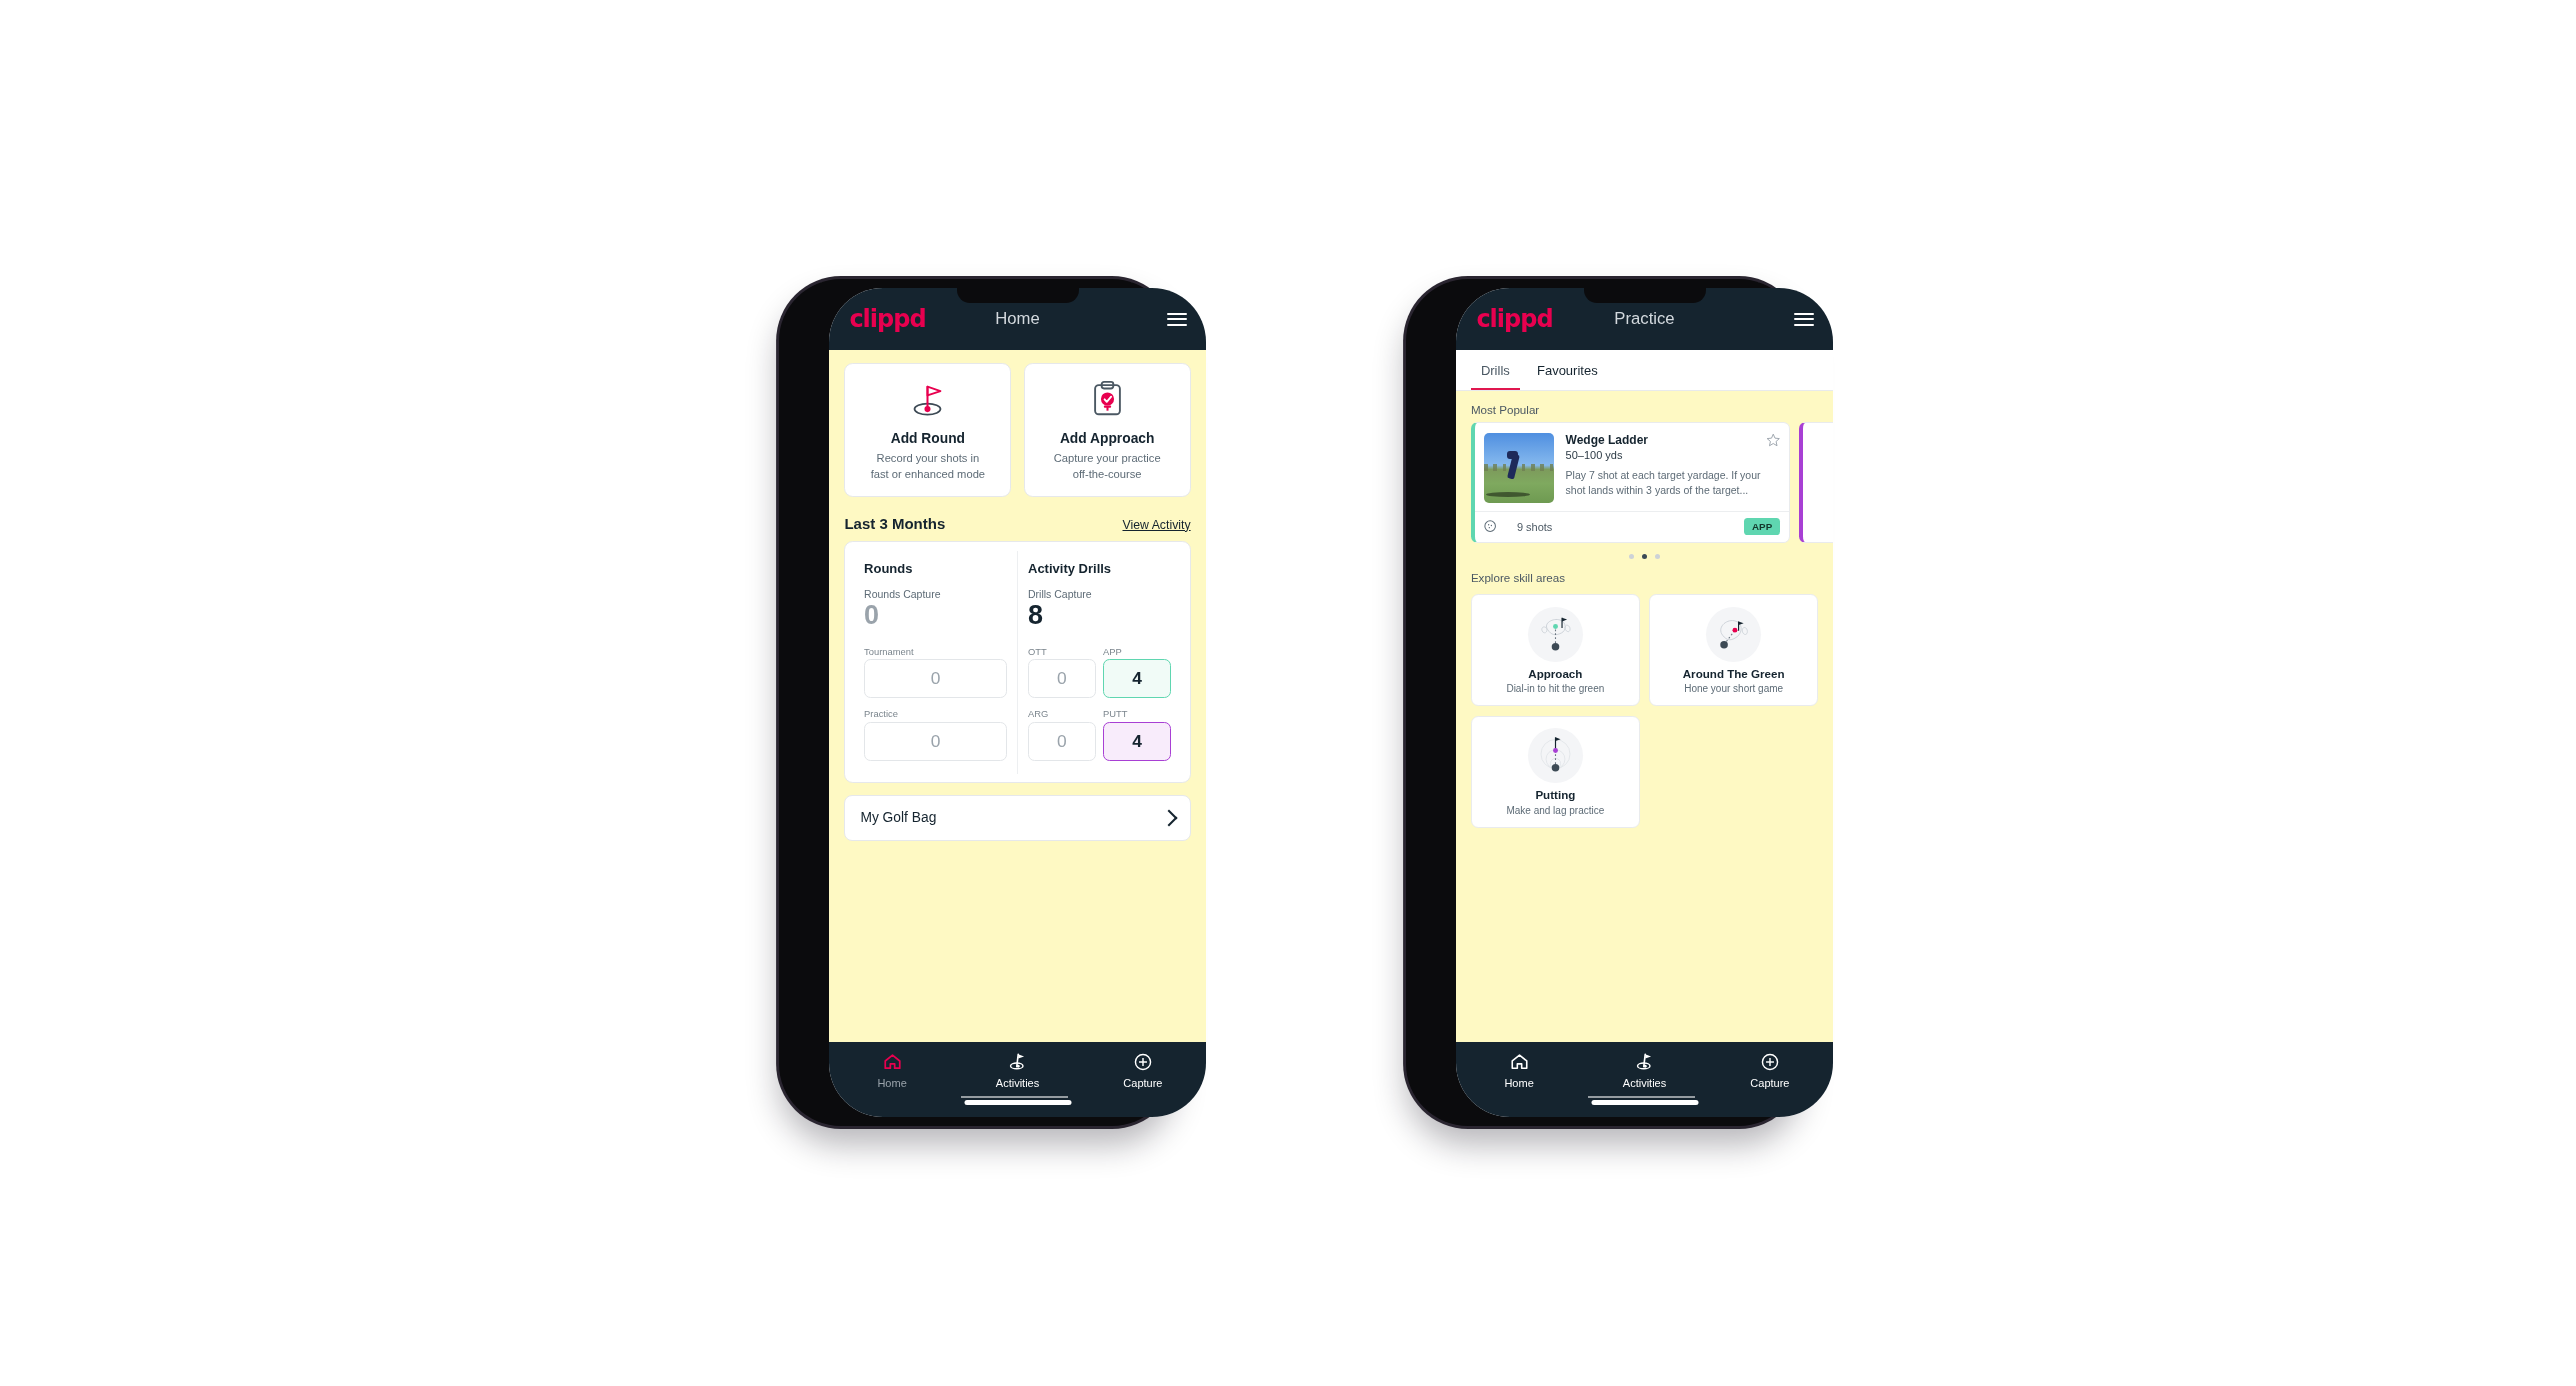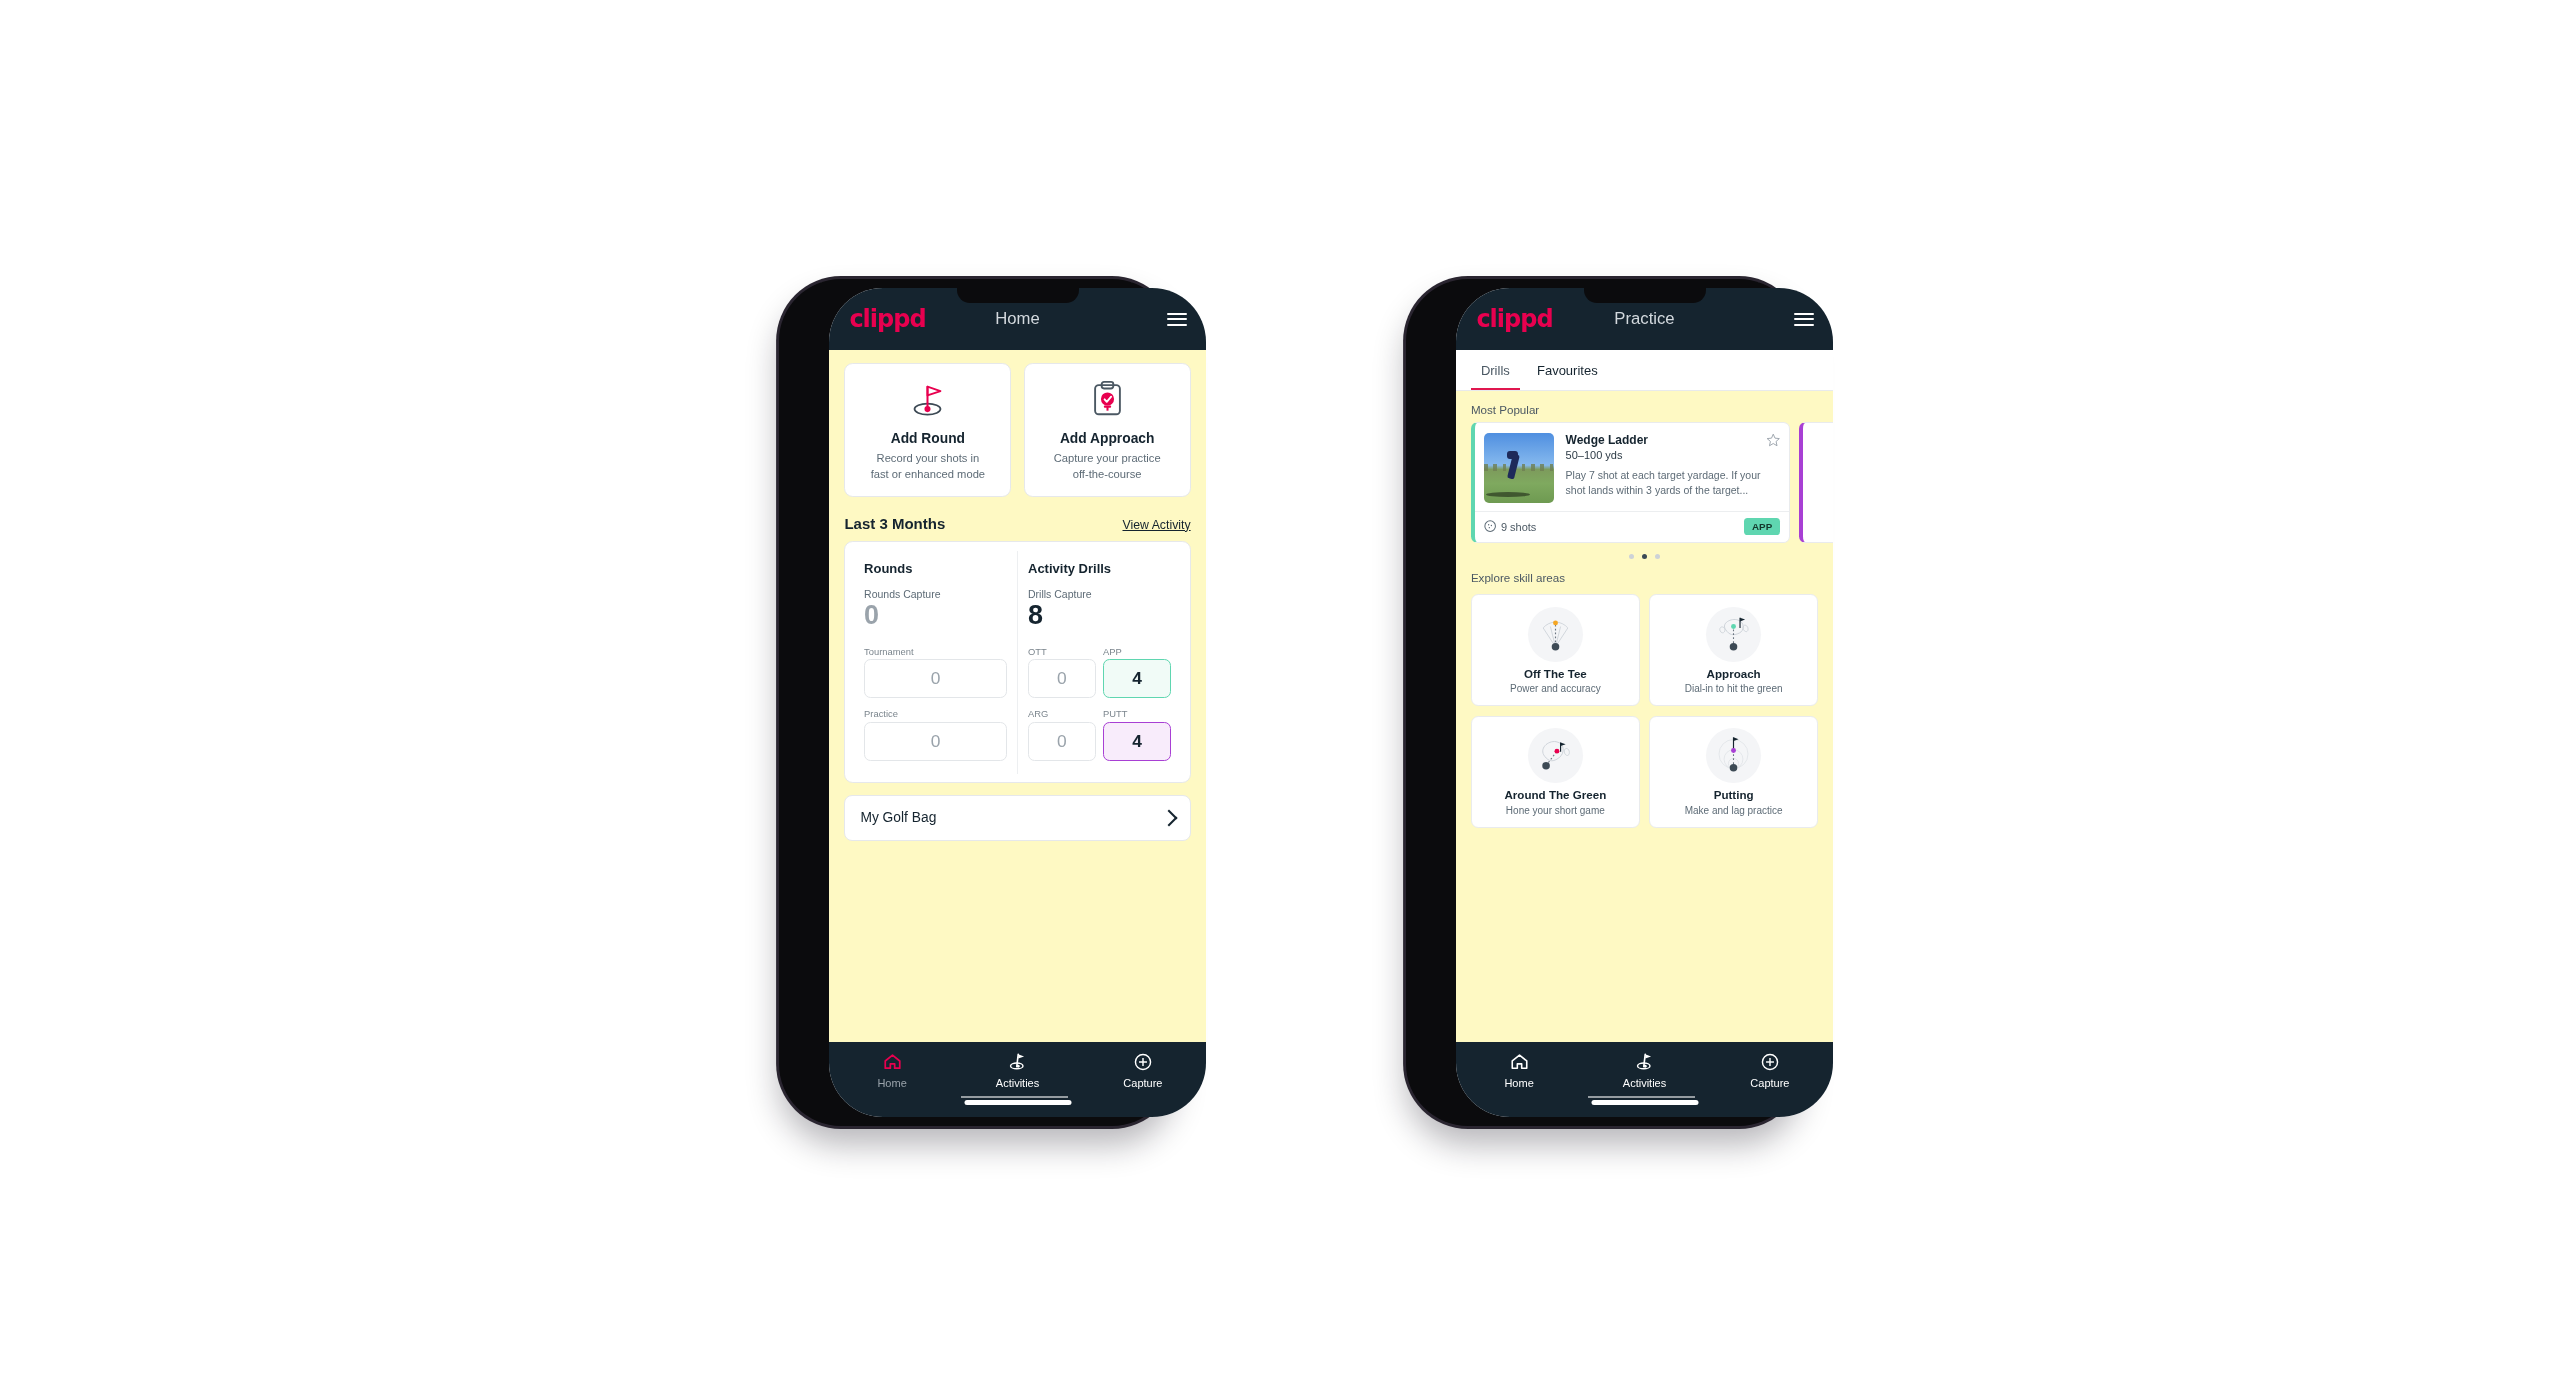--- a/index.html
+++ b/index.html
@@ -157,21 +157,21 @@
   .drill-thumb .shadow{position:absolute;left:4%;bottom:8%;width:62%;height:5px;background:rgba(0,0,0,.45);border-radius:50%;}
   .drill-info{flex:1;min-width:0;}
   .drill-head{display:flex;align-items:flex-start;justify-content:space-between;gap:5.8px;}
   .drill-name{font-size:12px;font-weight:700;color:#15242f;}
   .drill-yds{font-size:11px;color:#2c3a45;margin-top:2.2px;}
   .drill-desc{font-size:10.5px;color:#5d6b76;line-height:1.45;margin-top:7.2px;}
   .star{width:14.5px;height:14.5px;flex:0 0 14.5px;cursor:pointer;}
   .drill-foot{
     border-top:0.7px solid #eceef0;padding:6.5px 8.7px;display:flex;align-items:center;justify-content:space-between;
   }
-  .shots{display:flex;align-items:center;gap:5px;font-size:11px;color:#4b5863;}
+  .shots{display:flex;align-items:center;gap:21px;font-size:11px;color:#4b5863;}
   .badge{background:#5fd6b0;color:#14382c;font-size:9.8px;font-weight:700;border-radius:3.6px;padding:2.9px 8px;}
   .peek-card{flex:0 0 43px;background:#fff;border:0.7px solid #e9ebed;border-left:4.3px solid #a83fd4;border-radius:6.5px;}
 
   .dots{display:flex;justify-content:center;gap:8px;padding:11.6px 0 0;}
   .dot{width:5px;height:5px;border-radius:50%;background:#cdd2d7;}
   .dot.active{background:#3b4a56;}
 
   .skill-grid{display:grid;grid-template-columns:1fr 1fr;gap:9.4px;padding:3.6px 14.5px 0;}
   .skill-card{
     background:#fff;border:0.7px solid #e9ebed;border-radius:7.2px;
@@ -397,34 +397,20 @@
 
         <div class="dots">
           <div class="dot"></div>
           <div class="dot active"></div>
           <div class="dot"></div>
         </div>
 
         <div class="sub-label">Explore skill areas</div>
 
         <div class="skill-grid">
-          <div class="skill-card">
-            <div class="skill-ill">
-              <svg width="45" height="45" viewBox="0 0 62 62">
-                <path d="M31 48 L14 22 A22 22 0 0 1 48 22 Z" fill="none" stroke="#c9cfd5" stroke-width="1.1"></path>
-                <path d="M31 48 L24 20" fill="none" stroke="#c9cfd5" stroke-width="1.1"></path>
-                <path d="M31 48 L38 20" fill="none" stroke="#c9cfd5" stroke-width="1.1"></path>
-                <line x1="31" y1="47" x2="31" y2="16" stroke="#6b7681" stroke-width="1.6" stroke-dasharray="2.4 3"></line>
-                <circle cx="31" cy="15" r="3.4" fill="#f5a623"></circle>
-                <circle cx="31" cy="48" r="5.2" fill="#3d4a55"></circle>
-              </svg>
-            </div>
-            <div class="skill-title">Off The Tee</div>
-            <div class="skill-sub">Power and accuracy</div>
-          </div>
 
           <div class="skill-card">
             <div class="skill-ill">
               <svg width="45" height="45" viewBox="0 0 62 62">
                 <path d="M20 24 C14 15 28 8 37 11 C47 14 46 26 39 29 C31 33 25 32 20 24 Z" fill="none" stroke="#c9cfd5" stroke-width="1.2"></path>
                 <path d="M14 28 C10 24 13 19 17 21 C21 23 19 31 14 28 Z" fill="none" stroke="#c9cfd5" stroke-width="1.1"></path>
                 <path d="M46 26 C42 22 45 16 49 19 C53 22 51 30 46 26 Z" fill="none" stroke="#c9cfd5" stroke-width="1.1"></path>
                 <line x1="40" y1="8" x2="40" y2="22" stroke="#15242f" stroke-width="1.6"></line>
                 <path d="M40 8 L47 10.5 L40 13 Z" fill="#15242f"></path>
                 <line x1="31" y1="48" x2="31" y2="20" stroke="#6b7681" stroke-width="1.5" stroke-dasharray="2.4 3"></line>

